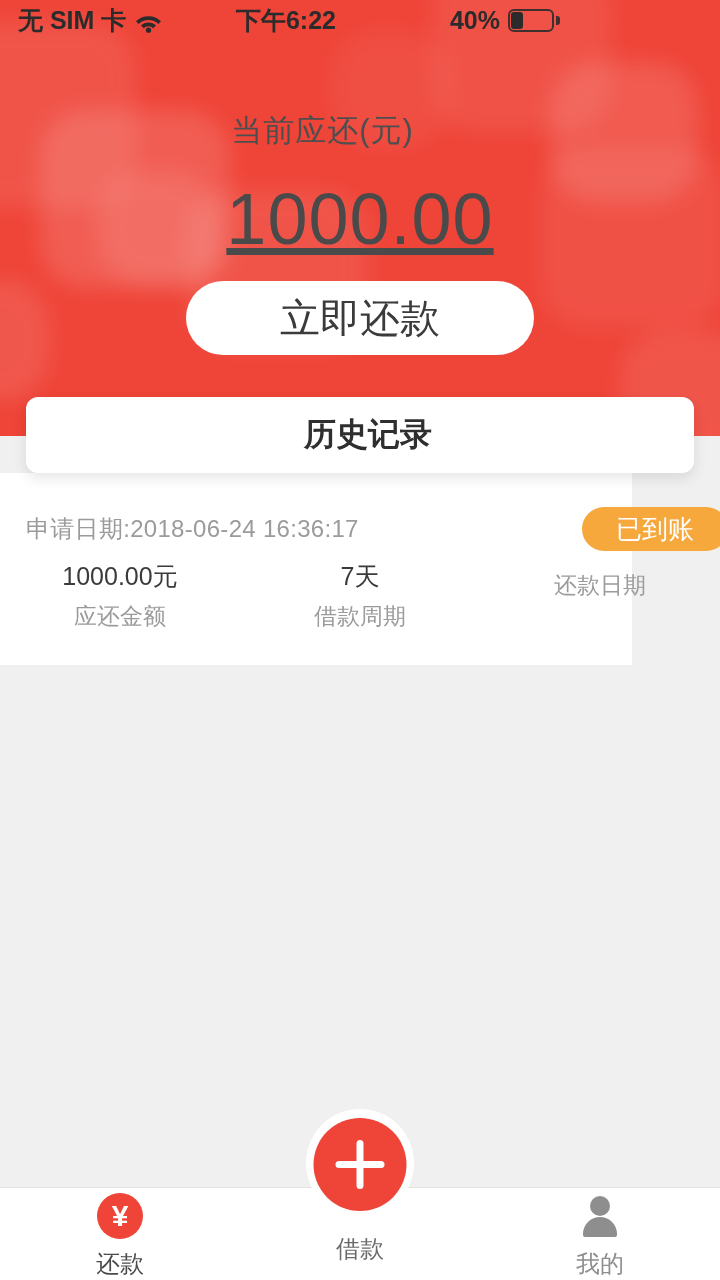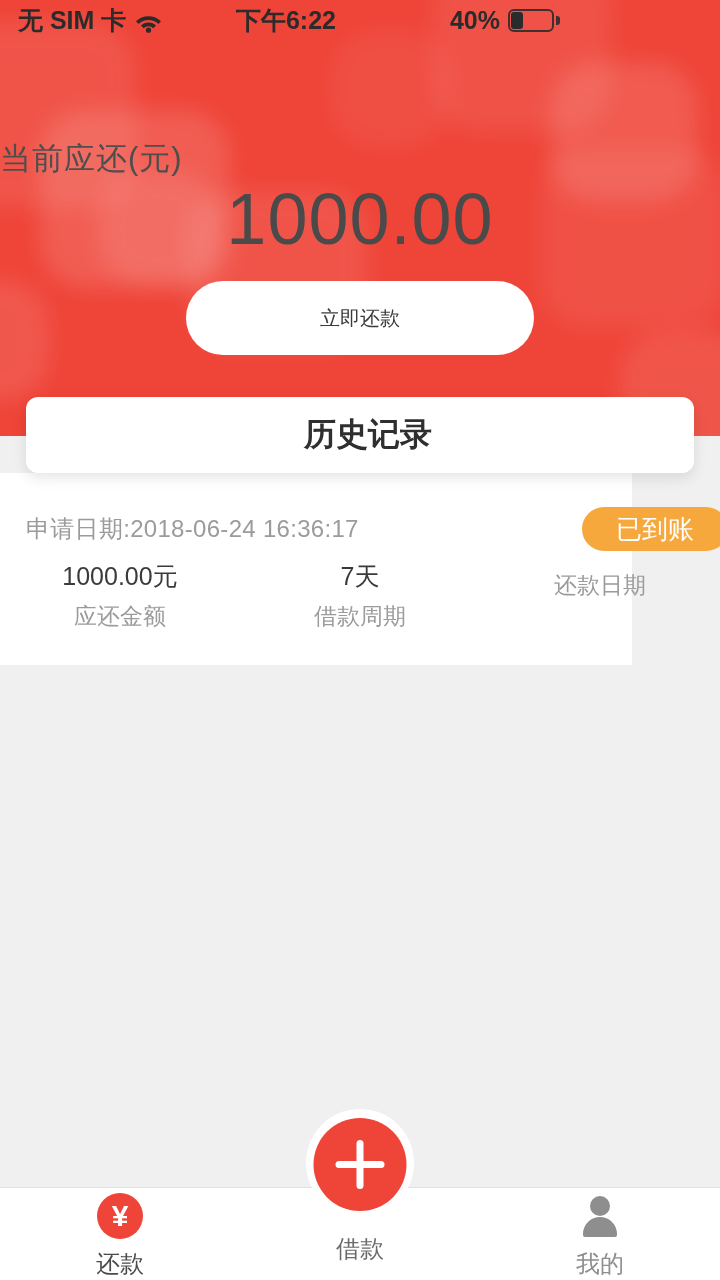--- a/index.html
+++ b/index.html
@@ -47,33 +47,34 @@
     position:absolute; right:-6px; top:7px; width:4px; height:9px;
     background:#2b2b2b; border-radius:0 3px 3px 0; opacity:.9;
   }
   .battery .fill {
     position:absolute; left:3px; top:3px; bottom:3px; width:40%;
     background:#2b2b2b; border-radius:3px;
   }
 
   
   .hero-label {
-    position:absolute; top:110px; left:0; width:645px; text-align:left;
-    font-size:31px; color:#4e4e4e; letter-spacing:1px; z-index:10;margin-top:28px;
+    position:absolute; top:110px; left:0; width:645px; text-align:center;
+    font-size:31px; color:#4e4e4e; letter-spacing:1px; z-index:10;
   }
   .hero-amount {
     position:absolute; top:180px; left:0; width:720px; text-align:center;
     font-size:72px; color:#4a4a4a; letter-spacing:1px; z-index:10;
     line-height:1.1;
+    text-decoration:underline;
   }
   .repay-btn {
     position:absolute; top:281px; left:186px; width:348px; height:74px;
     background:#fff; border-radius:37px; border:none;
     display:flex; align-items:center; justify-content:center;
-    font-size:20px; color:#3b3b3b; z-index:10; cursor:pointer;
+    font-size:40px; color:#3b3b3b; z-index:10; cursor:pointer;
     font-family:inherit;
   }
 
   
   .history-card {
     position:absolute; top:397px; left:26px; width:668px;
     background:#fff; border-radius:12px;
     box-shadow:0 5px 14px rgba(0,0,0,.10);
     z-index:20; overflow:visible;
   }

